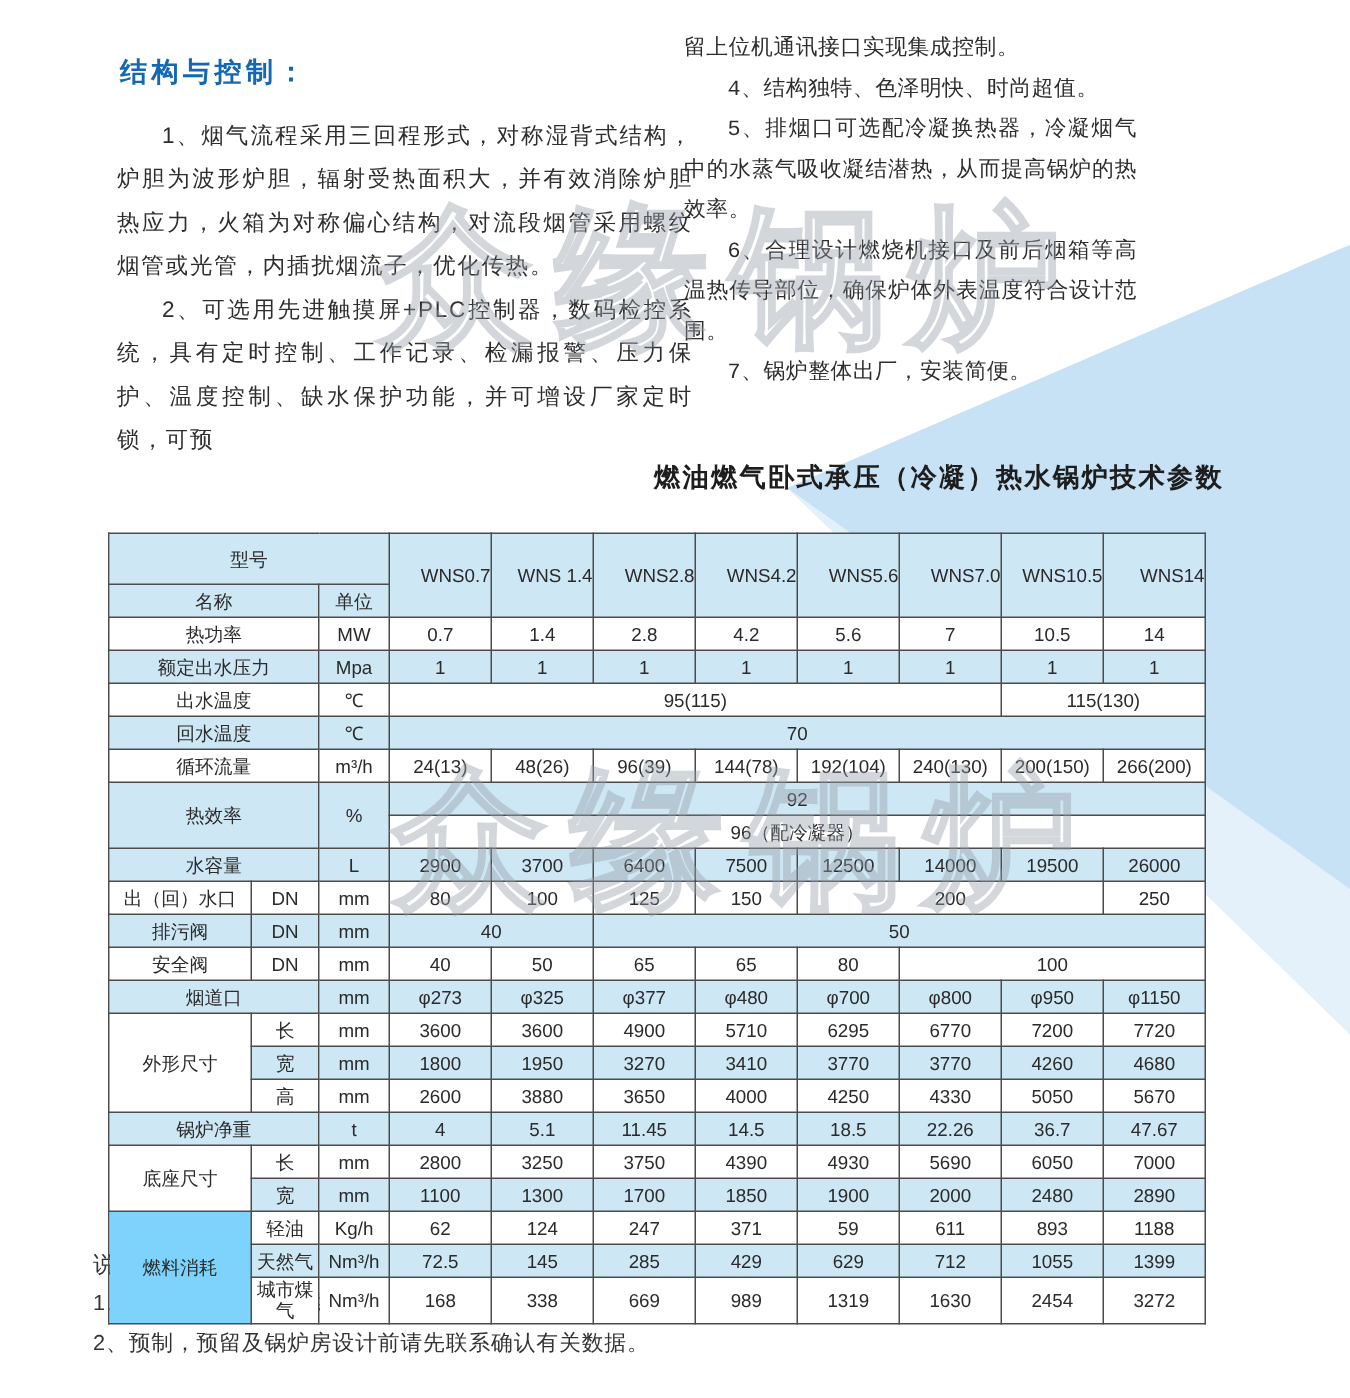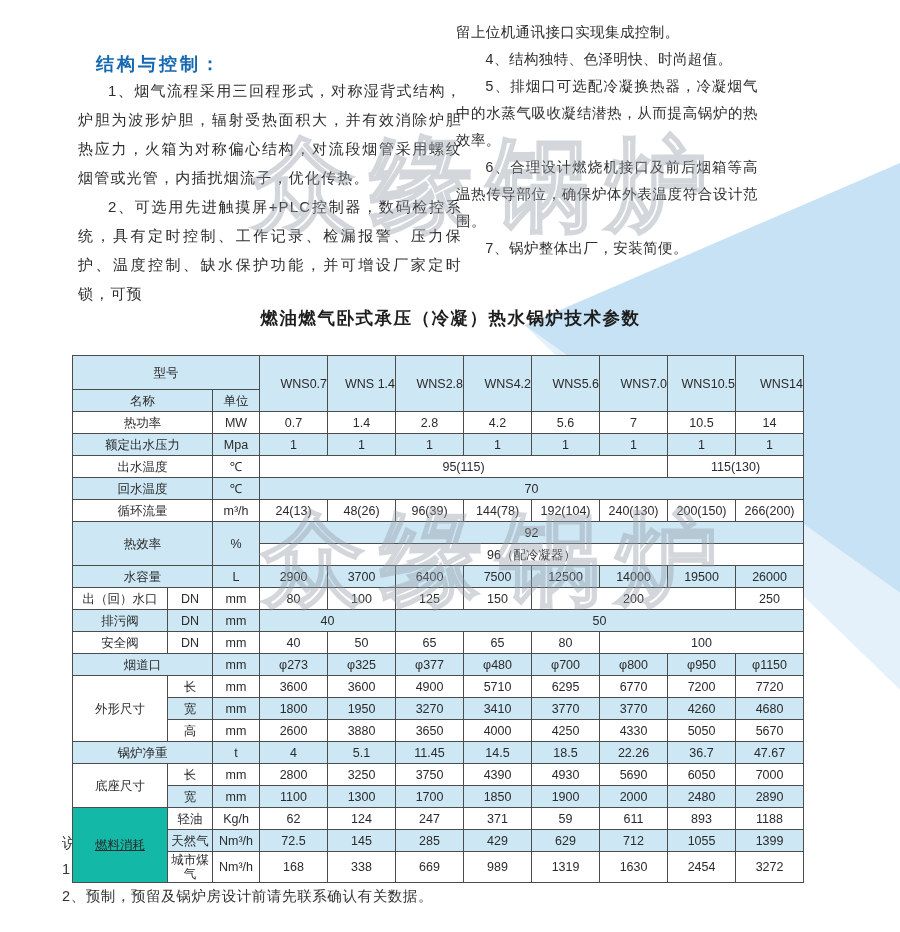--- a/index.html
+++ b/index.html
@@ -14,48 +14,48 @@
   
   .wm{
     position:absolute;z-index:5;pointer-events:none;white-space:nowrap;
     font-family:"DejaVu Serif",serif;font-size:102px;letter-spacing:16px;font-weight:bold;
     color:transparent;-webkit-text-stroke:2px rgba(150,158,166,0.42);
   }
   .wm1{left:252px;top:118px;}
   .wm2{left:262px;top:492px;}
   
   .intro-heading{
-    position:absolute;left:80px;top:36px;margin:16px;
+    position:absolute;left:80px;top:36px;margin:0;
     font-size:18px;font-weight:bold;color:#1467b0;letter-spacing:3px;
   }
   .col-left{position:absolute;left:78px;top:76px;width:384px;}
   .col-right{position:absolute;left:456px;top:20px;width:302px;}
   .col-left p,.col-right p{
     margin:0;text-indent:2em;text-align:justify;
     font-size:15px;line-height:29px;letter-spacing:1.2px;color:#2e2e2e;
   }
   .col-right p{font-size:14.5px;line-height:27px;letter-spacing:0.4px;font-family:Liberation Mono, monospace;}
   .col-right p.noindent{text-indent:0;}
   
   .tbl-title{
-    position:absolute;left:85px;top:306px;width:731px;text-align:center;
+    position:absolute;left:85px;top:306px;width:731px;text-align:right;
     font-size:17.5px;font-weight:bold;letter-spacing:1.5px;color:#1d1d1d;
   }
   table.spec{
     position:absolute;left:72px;top:355px;width:731px;
     border-collapse:collapse;table-layout:fixed;z-index:2;
   }
   table.spec td{
     border:1px solid #4c4c4c;background:#ffffff;text-align:center;vertical-align:middle;
     font-size:12.5px;color:#2b2b2b;height:19px;line-height:14px;padding:1px 0;
     overflow:hidden;
   }
   table.spec tr.shade td{background:#cde7f5;}
   table.spec td.white{background:#ffffff;text-align:right;}
-  table.spec td.blue{background:#14b8a6;text-decoration:underline;}
+  table.spec td.blue{background:#7dd3fc;}
   
   .notes{position:absolute;left:62px;top:834px;width:700px;}
   .notes-h{font-size:15px;color:#333;margin:0 0 4px 0;letter-spacing:1px;}
   .notes p{margin:0 0 3px 0;font-size:14.5px;line-height:24px;color:#333;letter-spacing:0.6px;}
 </style>
 </head>
 <body>
 
 <div class="page">
   <div class="tri tri-light"></div>

